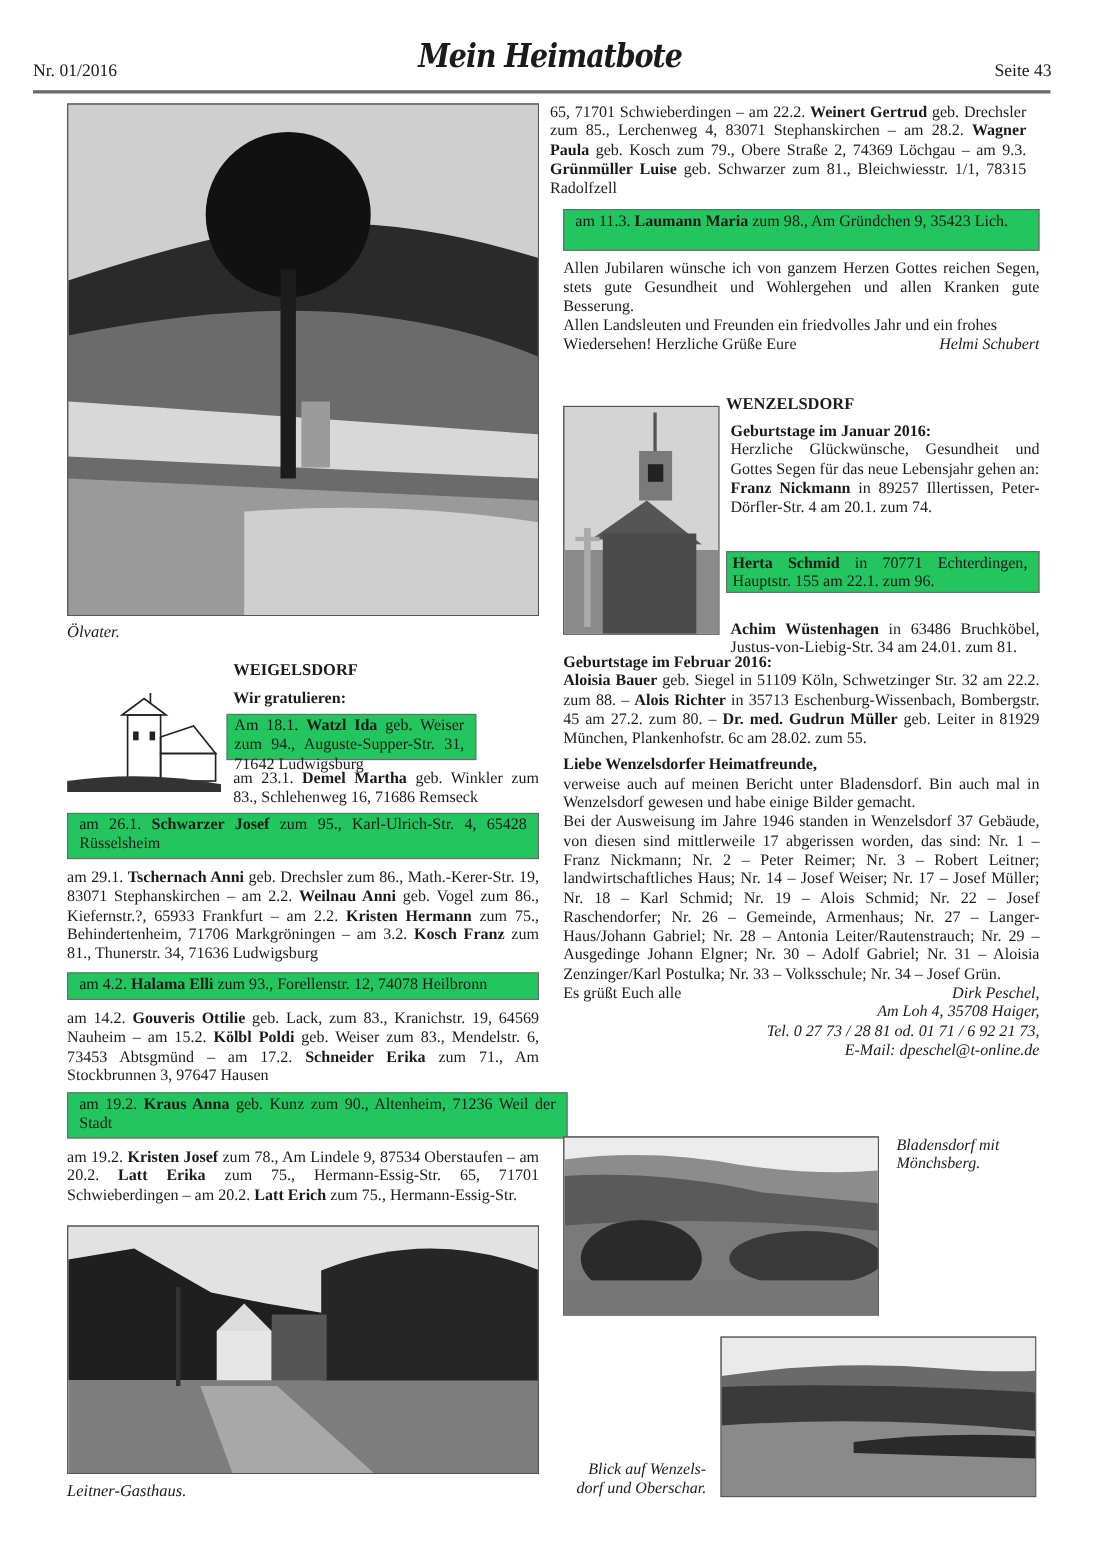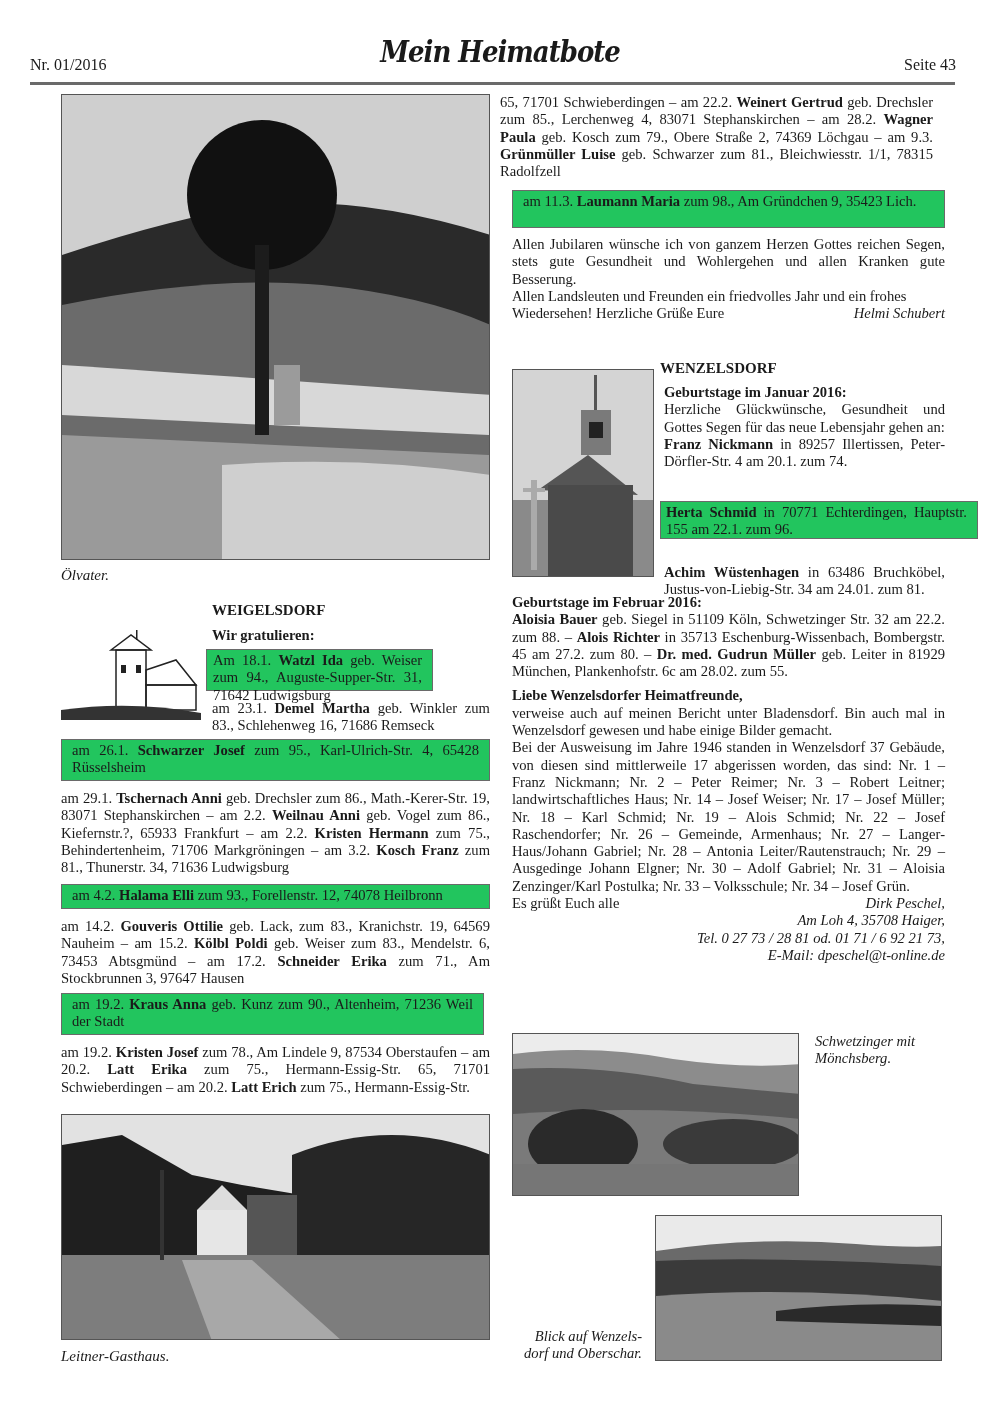--- a/index.html
+++ b/index.html
@@ -75,21 +75,21 @@
     <rect x="10" y="118" width="22" height="4" fill="#aaa"></rect>
   </svg>
 </div>
 
 <div class="abs heading" style="left:660px; top:360px; width:285px; text-align:left;">WENZELSDORF</div>
 <div class="abs col" style="left:664px; top:384px; width:281px;">
   <p><b>Geburtstage im Januar 2016:</b></p>
   <p>Herzliche Glückwünsche, Gesundheit und Gottes Segen für das neue Lebensjahr gehen an:</p>
   <p><b>Franz Nickmann</b><span> in 89257 Illertissen, Peter-Dörfler-Str. 4 am 20.1. zum 74.</span></p>
 </div>
-<div class="abs col boxed" style="left:660px; top:501px; width:318px; height:38px; padding-left:5px;">
+<div class="abs col boxed" style="left:660px; top:501px; width:285px; height:38px; padding-left:5px;">
   <b>Herta Schmid</b><span> in 70771 Echterdingen, Hauptstr. 155 am 22.1. zum 96.</span>
 </div>
 <div class="abs col" style="left:664px; top:564px; width:281px;">
   <p><b>Achim Wüstenhagen</b><span> in 63486 Bruchköbel, Justus-von-Liebig-Str. 34 am 24.01. zum 81.</span></p>
 </div>
 
 <div class="abs col" style="left:512px; top:594px; width:433px;">
   <p><b>Geburtstage im Februar 2016:</b></p>
   <p>
     <b>Aloisia Bauer</b><span> geb. Siegel in 51109 Köln, Schwetzinger Str. 32 am 22.2. zum 88. – </span><b>Alois Richter</b><span> in 35713 Eschenburg-Wissenbach, Bombergstr. 45 am 27.2. zum 80. – </span><b>Dr. med. Gudrun Müller</b><span> geb. Leiter in 81929 München, Plankenhofstr. 6c am 28.02. zum 55.</span>
@@ -133,21 +133,21 @@
 </div>
 <div class="abs col" style="left:61px; top:790px; width:429px;">
   <span>am 29.1. </span><b>Tschernach Anni</b><span> geb. Drechsler zum 86., Math.-Kerer-Str. 19, 83071 Stephanskirchen – am 2.2. </span><b>Weilnau Anni</b><span> geb. Vogel zum 86., Kiefernstr.?, 65933 Frankfurt – am 2.2. </span><b>Kristen Hermann</b><span> zum 75., Behindertenheim, 71706 Markgröningen – am 3.2. </span><b>Kosch Franz</b><span> zum 81., Thunerstr. 34, 71636 Ludwigsburg</span>
 </div>
 <div class="abs col boxed" style="left:61px; top:884px; width:429px; height:25px;">
   <span>am 4.2. </span><b>Halama Elli</b><span> zum 93., Forellenstr. 12, 74078 Heilbronn</span>
 </div>
 <div class="abs col" style="left:61px; top:918px; width:429px;font-family:Liberation Serif, serif;">
   <span>am 14.2. </span><b>Gouveris Ottilie</b><span> geb. Lack, zum 83., Kranichstr. 19, 64569 Nauheim – am 15.2. </span><b>Kölbl Poldi</b><span> geb. Weiser zum 83., Mendelstr. 6, 73453 Abtsgmünd – am 17.2. </span><b>Schneider Erika</b><span> zum 71., Am Stockbrunnen 3, 97647 Hausen</span>
 </div>
-<div class="abs col boxed" style="left:61px; top:993px; width:423px; height:42px;">
+<div class="abs col boxed" style="left:61px; top:993px; width:455px; height:42px;">
   <span>am 19.2. </span><b>Kraus Anna</b><span> geb. Kunz zum 90., Altenheim, 71236 Weil der Stadt</span>
 </div>
 <div class="abs col" style="left:61px; top:1044px; width:429px;">
   <span>am 19.2. </span><b>Kristen Josef</b><span> zum 78., Am Lindele 9, 87534 Oberstaufen – am 20.2. </span><b>Latt Erika</b><span> zum 75., Hermann-Essig-Str. 65, 71701 Schwieberdingen – am 20.2. </span><b>Latt Erich</b><span> zum 75., Hermann-Essig-Str.</span>
 </div>
 
 <div class="abs photo" style="left:61px; top:1114px; width:429px; height:226px;">
   <svg width="429" height="226" viewBox="0 0 429 226">
     <rect width="429" height="226" fill="#e2e2e2"></rect>
     <path d="M0 30 L60 20 L130 60 L180 70 L240 80 L240 140 L0 140 Z" fill="#1f1f1f"></path>
@@ -167,21 +167,21 @@
     <rect width="287" height="163" fill="#ececec"></rect>
     <path d="M0 20 Q80 10 160 25 Q230 35 287 30 L287 163 L0 163 Z" fill="#8c8c8c"></path>
     <path d="M0 35 Q90 30 180 50 L287 60 L287 163 L0 163 Z" fill="#5a5a5a"></path>
     <path d="M0 80 Q140 70 287 85 L287 163 L0 163 Z" fill="#7a7a7a"></path>
     <ellipse cx="70" cy="110" rx="55" ry="35" fill="#2a2a2a"></ellipse>
     <ellipse cx="220" cy="110" rx="70" ry="25" fill="#3a3a3a"></ellipse>
     <rect x="0" y="130" width="287" height="33" fill="#767676"></rect>
   </svg>
 </div>
 <div class="abs caption" style="left:815px; top:1033px;">
-  <div>Schwetzinger mit</div>
+  <div>Bladensdorf mit</div>
   <div>Mönchsberg.</div>
 </div>
 
 <div class="abs photo" style="left:655px; top:1215px; width:287px; height:146px;">
   <svg width="287" height="146" viewBox="0 0 287 146">
     <rect width="287" height="146" fill="#eaeaea"></rect>
     <path d="M0 35 Q100 20 200 28 Q250 32 287 30 L287 146 L0 146 Z" fill="#6a6a6a"></path>
     <path d="M0 45 Q120 40 287 50 L287 90 L0 80 Z" fill="#3a3a3a"></path>
     <path d="M0 80 Q140 70 287 85 L287 146 L0 146 Z" fill="#8a8a8a"></path>
     <path d="M120 95 Q200 85 287 90 L287 110 L120 105 Z" fill="#2a2a2a"></path>

